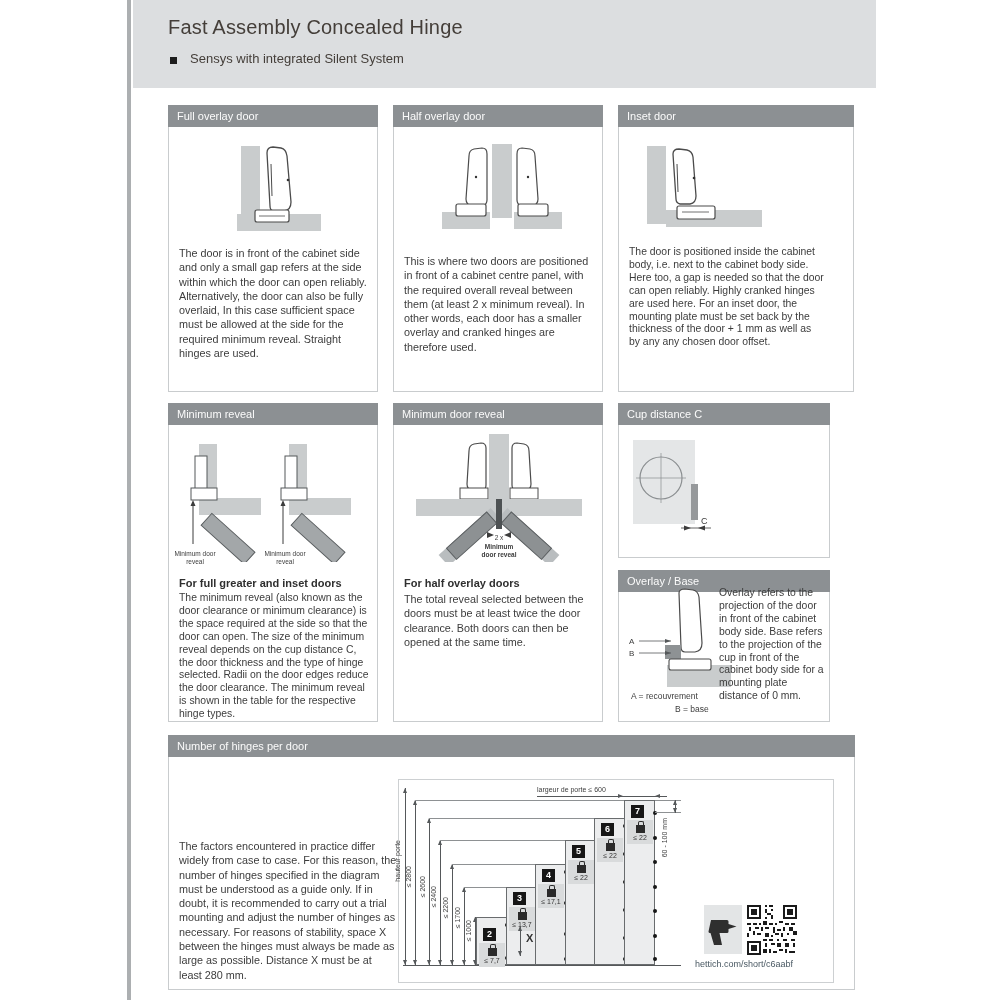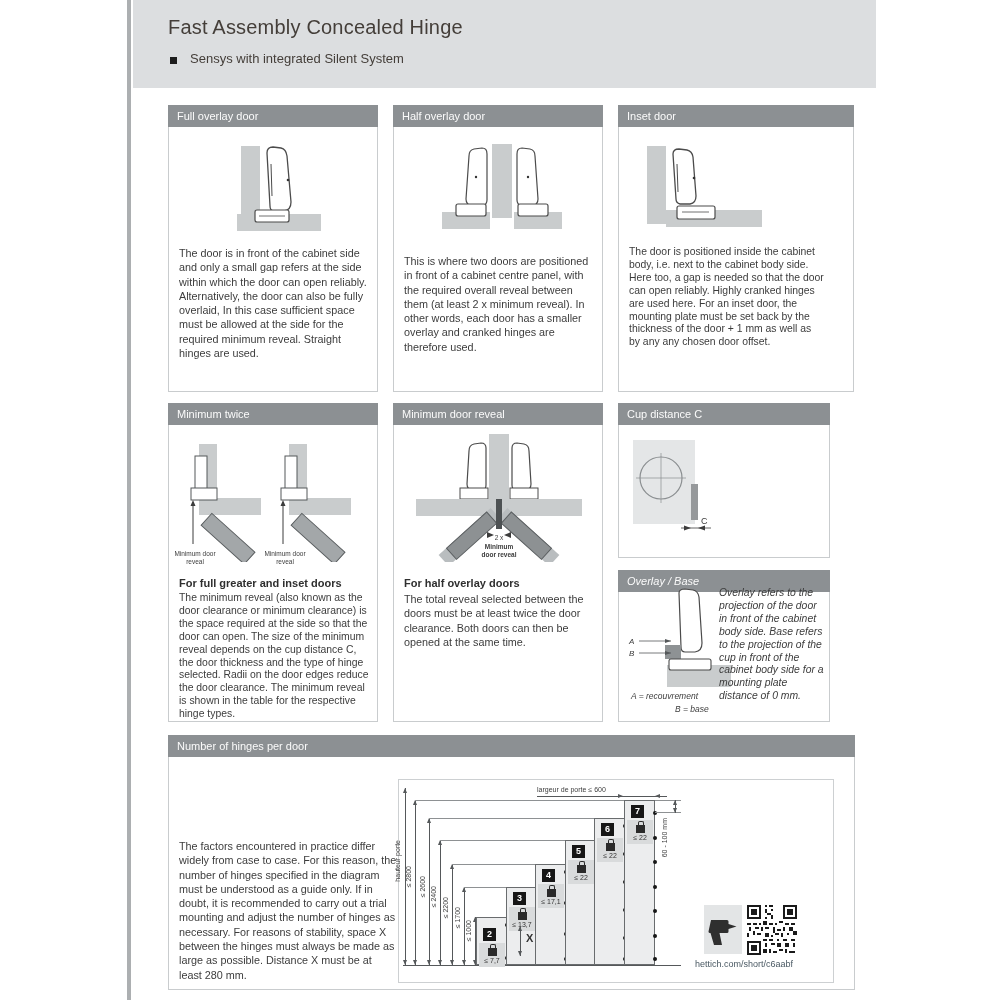--- a/index.html
+++ b/index.html
@@ -98,21 +98,21 @@
     <path d="M34 8 Q34 3 40 3 L48 4 Q53 5 54 11 L57 50 Q57 57 51 58 L41 58 Q37 57 37 53 Z" fill="#ffffff" stroke="#4b4b4b" stroke-width="1.3"></path>
     <path d="M38 18 L39 46" stroke="#4b4b4b" stroke-width="1"></path>
     <circle cx="55" cy="32" r="1.3" fill="#333"></circle>
     <rect x="38" y="60" width="38" height="13" rx="2" fill="#ffffff" stroke="#4b4b4b" stroke-width="1.2"></rect>
     <line x1="43" y1="66" x2="70" y2="66" stroke="#4b4b4b" stroke-width="0.8"></line>
   </svg>
   <div class="ptext2" style="left:10px;top:140px;width:196px;">The door is positioned inside the cabinet body, i.e. next to the cabinet body side. Here too, a gap is needed so that the door can open reliably. Highly cranked hinges are used here. For an inset door, the mounting plate must be set back by the thickness of the door + 1 mm as well as by any any chosen door offset.</div>
 </div>
 
 <div class="panel" style="left:168px;top:403px;width:210px;height:319px;">
-  <div class="panel-h">Minimum twice</div>
+  <div class="panel-h">Minimum reveal</div>
   <svg class="abs" style="left:14px;top:32px;" width="92" height="126" viewBox="0 0 92 126">
     <rect x="16" y="8" width="18" height="56" fill="#c9cccd"></rect>
     <rect x="12" y="20" width="12" height="40" fill="#ffffff" stroke="#55585a" stroke-width="1"></rect>
     <rect x="16" y="62" width="62" height="17" fill="#c9cccd"></rect>
     <rect x="8" y="52" width="26" height="12" fill="#ffffff" stroke="#55585a" stroke-width="1"></rect>
     <g transform="rotate(42 22 82)">
         <rect x="24" y="74" width="58" height="16" fill="#a3a7a9" stroke="#5a5e60" stroke-width="1"></rect>
       </g>
     <line x1="10" y1="66" x2="10" y2="108" stroke="#3c3c3c" stroke-width="1"></line>
     <path d="M10 64 l-2.5 6 h5 z" fill="#3c3c3c"></path>
@@ -173,21 +173,21 @@
     <line x1="3" y1="42" x2="53" y2="42" stroke="#8a8e90" stroke-width="0.7"></line>
     <line x1="28" y1="17" x2="28" y2="67" stroke="#8a8e90" stroke-width="0.7"></line>
     <rect x="58" y="48" width="7" height="36" fill="#96999b"></rect>
     <line x1="48" y1="92" x2="78" y2="92" stroke="#3c3c3c" stroke-width="0.8"></line>
     <path d="M58 92 l-7 -2.5 v5 z" fill="#3c3c3c"></path>
     <path d="M65 92 l7 -2.5 v5 z" fill="#3c3c3c"></path>
     <text x="68" y="88" font-size="9" fill="#3c3c3c">C</text>
   </svg>
 </div>
 
-<div class="panel" style="left:618px;top:570px;width:212px;height:152px;font-style:italic;">
+<div class="panel" style="left:618px;top:570px;width:212px;height:152px;">
   <div class="panel-h">Overlay / Base</div>
   <svg class="abs" style="left:8px;top:16px;" width="104" height="102" viewBox="0 0 104 102">
     <rect x="40" y="78" width="64" height="22" fill="#c9cccd"></rect>
     <path d="M52 6 Q52 2 58 2 L66 3 Q71 4 72 10 L75 56 Q75 64 68 65 L58 65 Q54 65 54 60 Z" fill="#ffffff" stroke="#4b4b4b" stroke-width="1.2"></path>
     <rect x="38" y="58" width="16" height="14" fill="#8e9294"></rect>
     <rect x="42" y="72" width="42" height="11" rx="2" fill="#ffffff" stroke="#4b4b4b" stroke-width="1.1"></rect>
     <line x1="12" y1="54" x2="44" y2="54" stroke="#55585a" stroke-width="0.8"></line>
     <line x1="12" y1="66" x2="44" y2="66" stroke="#55585a" stroke-width="0.8"></line>
     <path d="M44 54 l-6 -2 v4 z" fill="#55585a"></path>
     <path d="M44 66 l-6 -2 v4 z" fill="#55585a"></path>

